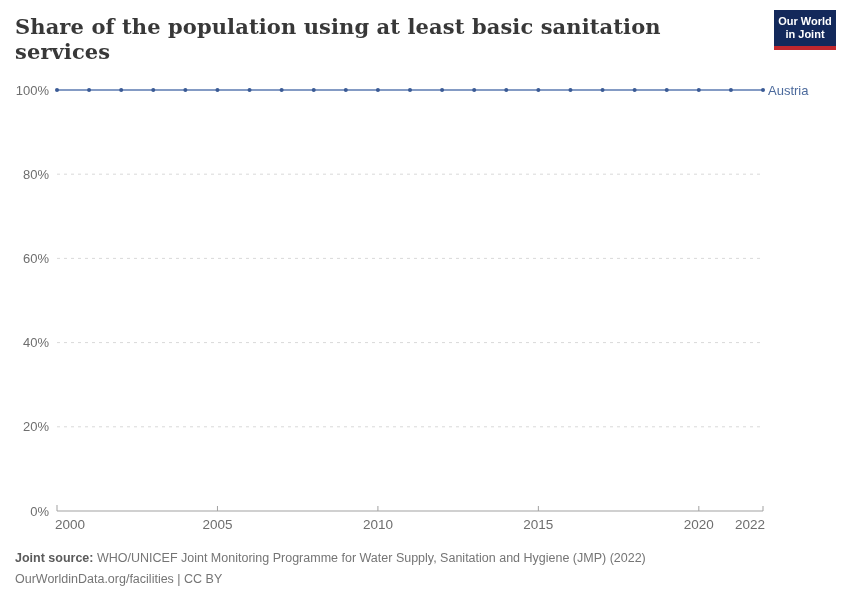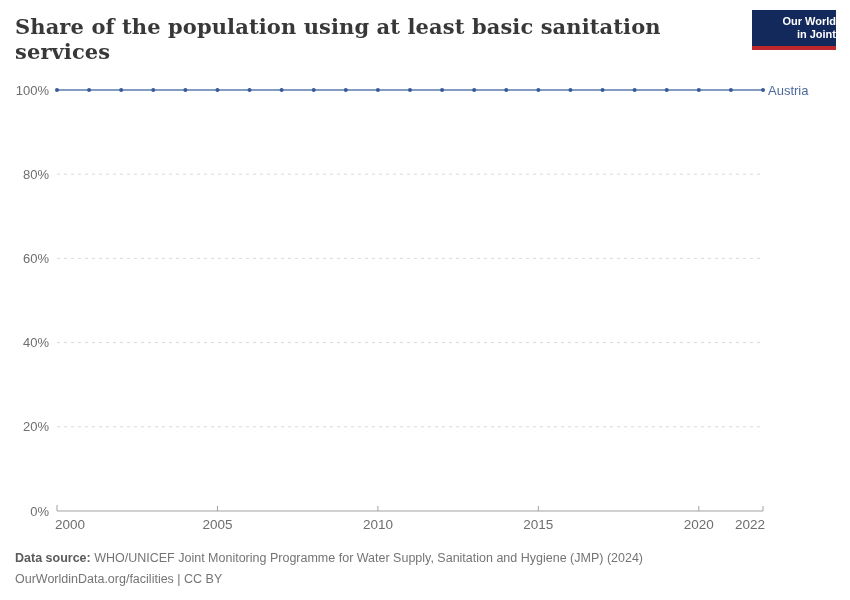--- a/index.html
+++ b/index.html
@@ -3,23 +3,23 @@
 <meta charset="utf-8">
 <style>
   html,body{margin:0;padding:0;background:#fff;}
   #page{position:relative;width:850px;height:600px;background:#ffffff;overflow:hidden;
         font-family:"Liberation Sans",sans-serif;}
   .title{position:absolute;left:15px;top:14px;width:740px;
          font-family:"DejaVu Serif","Liberation Serif",serif;
          font-weight:700;font-size:21px;color:#383838;letter-spacing:.1px;}
   .subtitle{position:absolute;left:15px;top:51px;width:740px;
             font-size:13.5px;color:#595959;}
-  .logo{position:absolute;right:14px;top:10px;width:84px;height:36px;
+  .logo{position:absolute;right:14px;top:10px;width:62px;height:36px;
         background:#13295b;border-bottom:4px solid #c0272d;
-        display:flex;flex-direction:column;align-items:flex-end;justify-content:center;}
+        display:flex;flex-direction:column;align-items:center;justify-content:center;}
   .logo span{color:#ffffff;font-weight:700;font-size:11px;line-height:13px;}
   #chart-svg{position:absolute;left:0;top:78px;}
   .footer{position:absolute;left:15px;top:548px;width:820px;
           font-size:12.5px;line-height:21px;color:#757575;}
   .footer b{color:#5b5b5b;font-weight:700;}
 </style>
 </head>
 <body>
 
 <div id="page">
@@ -76,17 +76,17 @@
       <circle cx="602.5454545454545" cy="12" r="2" fill="#3a5a95"></circle>
       <circle cx="634.6363636363636" cy="12" r="2" fill="#3a5a95"></circle>
       <circle cx="666.7272727272727" cy="12" r="2" fill="#3a5a95"></circle>
       <circle cx="698.8181818181818" cy="12" r="2" fill="#3a5a95"></circle>
       <circle cx="730.909090909091" cy="12" r="2" fill="#3a5a95"></circle>
       <circle cx="763" cy="12" r="2" fill="#3a5a95"></circle>
       <text x="768" y="16.5" font-size="13" fill="#4c6a9c">Austria</text>
     </svg>
 
   <div class="footer">
-    <div><b>Data source:</b><span> WHO/UNICEF Joint Monitoring Programme for Water Supply, Sanitation and Hygiene (JMP) (2024)</span></div>
+    <div><b>Joint source:</b><span> WHO/UNICEF Joint Monitoring Programme for Water Supply, Sanitation and Hygiene (JMP) (2022)</span></div>
     <div>OurWorldinData.org/facilities | CC BY</div>
   </div>
 
 </div>
 
 </body></html>

